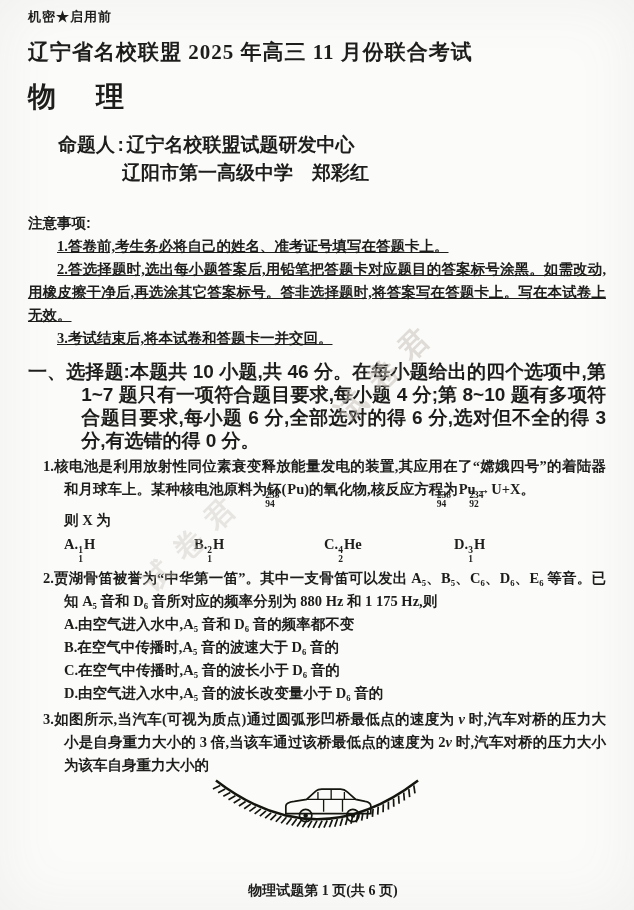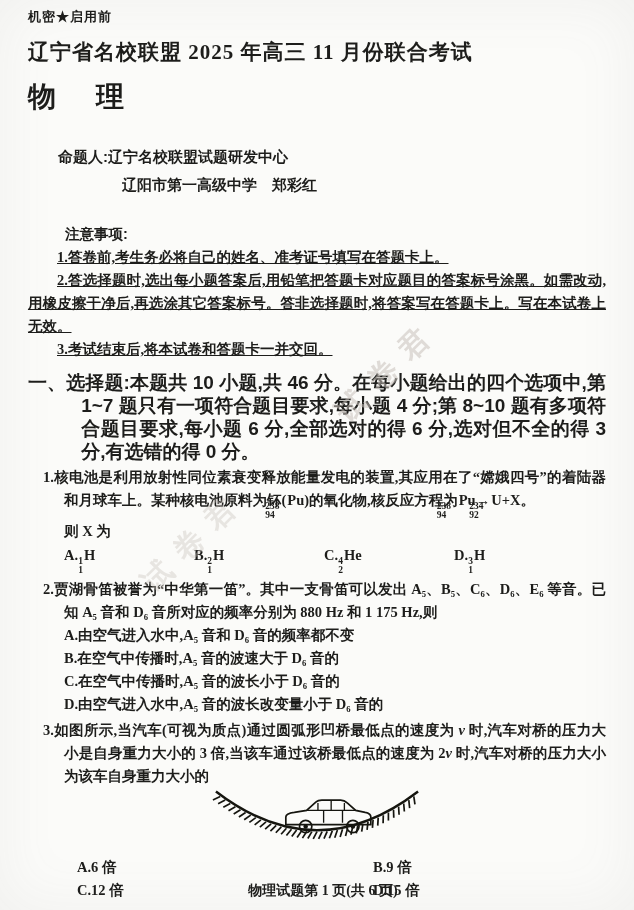--- a/index.html
+++ b/index.html
@@ -6,24 +6,24 @@
   .page {
     position:relative; width:634px; height:910px; margin:0 auto;
     background:#fbfbf9; color:#1d1d1b; overflow:hidden;
     font-family:"Liberation Serif", serif; font-weight:bold;
     box-shadow: inset 0 0 60px rgba(120,120,110,0.08);
   }
   .inner { padding:8px 28px 0 28px; }
   .secret { font-family:"Liberation Sans", sans-serif; font-size:13px; letter-spacing:1px; }
   .exam-title { text-align:left; font-size:21px; margin-top:12px; letter-spacing:1px; }
   .subject-title { text-align:left; font-size:28px; margin-top:12px; letter-spacing:6px; }
-  .credits { margin:27px 0 0 30px; font-family:Liberation Sans, sans-serif; font-size:15px; line-height:28px; }
+  .credits { margin:16px 0 0 30px; font-family:Liberation Mono, monospace; font-size:19px; line-height:28px; }
   .credits .indent2 { padding-left:64px; }
   .notice { margin-top:24px; font-size:14.5px; line-height:23px; }
-  .notice-title { font-family:"Liberation Sans", sans-serif;margin-left:37px; }
+  .notice-title { font-family:"Liberation Sans", sans-serif; }
   .notice p { margin:0; text-indent:2em; text-align:justify;text-decoration:underline; }
   .sec-header { margin-top:10px; font-size:19px; line-height:23px; text-align:justify;
     padding-left:2.8em; text-indent:-2.8em; font-family:"Liberation Sans", sans-serif; }
   .q { margin:3px 0 0 15px; font-size:14.5px; line-height:23px; text-align:justify;
        padding-left:1.45em; text-indent:-1.45em; }
   .q .opt-row { text-indent:0; }
   .qline { margin:0; text-indent:0; }
   .nuclide { display:inline-flex; flex-direction:column; align-items:flex-end;
     line-height:0.95; font-size:9.5px; vertical-align:-0.4em; margin-right:1px;
     font-family:"Liberation Serif", serif; }
@@ -159,26 +159,16 @@
           <path class="ln" stroke-width="1.8" fill="#fbfbf9" d="M-45,6 L-45,-2 Q-45,-6 -36,-7 L-23,-9 L-13,-18 Q-11,-20 -7,-20 L13,-20 Q17,-20 20,-17 L29,-9 L39,-7 Q45,-6 45,-2 L45,6 Z"></path>
           <path class="ln" stroke-width="1.4" d="M-23,-9 L29,-9 M3,-20 L3,-9 M-11,-17 L-11,-9 M17,-17 L17,-9 M-5,-9 L-5,4 M15,-9 L15,4"></path>
           <circle class="ln" cx="-24" cy="8" r="6.5" stroke-width="1.8" fill="#fbfbf9"></circle>
           <circle cx="-24" cy="8" r="2.4" fill="#15150f"></circle>
           <circle class="ln" cx="26" cy="8" r="6.5" stroke-width="1.8" fill="#fbfbf9"></circle>
           <circle cx="26" cy="8" r="2.4" fill="#15150f"></circle>
         </g>
       </svg>
     </div>
 
-    <div class="q3opts">
-      <div class="opts2">
-        <span>A.6 倍</span>
-        <span>B.9 倍</span>
-      </div>
-      <div class="opts2">
-        <span>C.12 倍</span>
-        <span>D.15 倍</span>
-      </div>
-    </div>
   </div>
 
   <div class="footer">物理试题第 1 页(共 6 页)</div>
 </div>
 
 </body></html>

